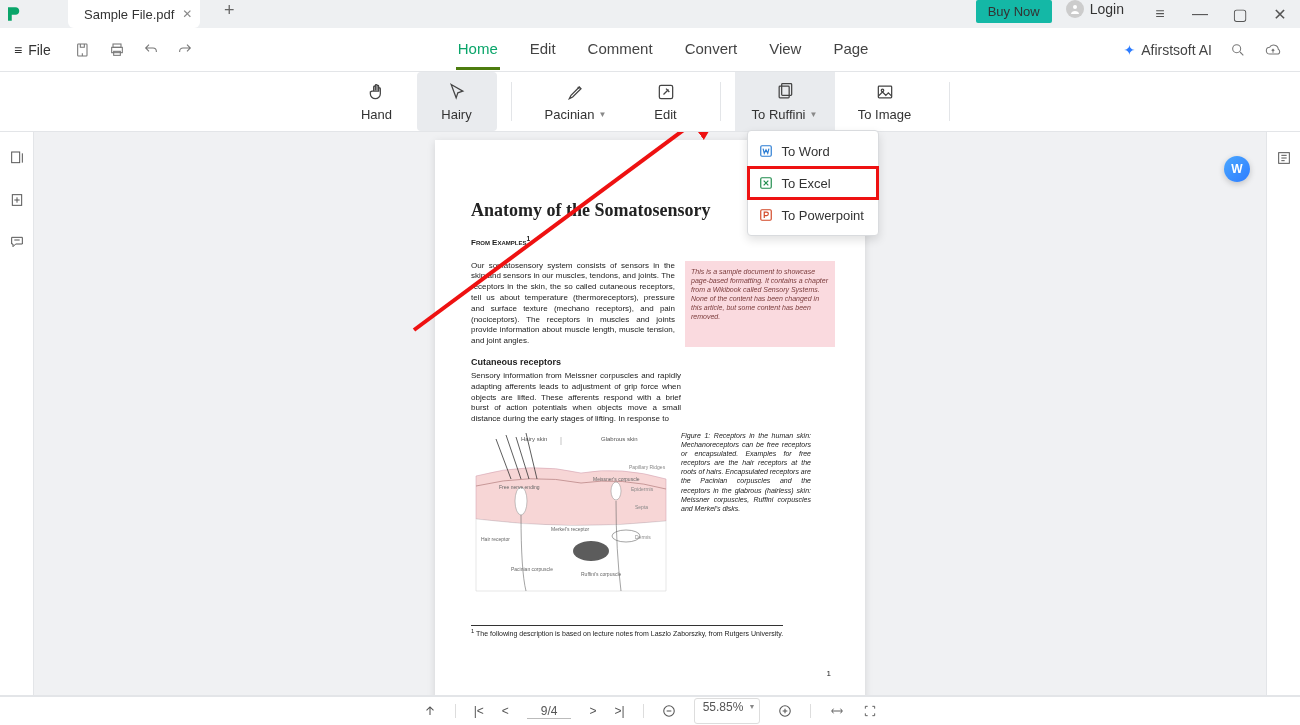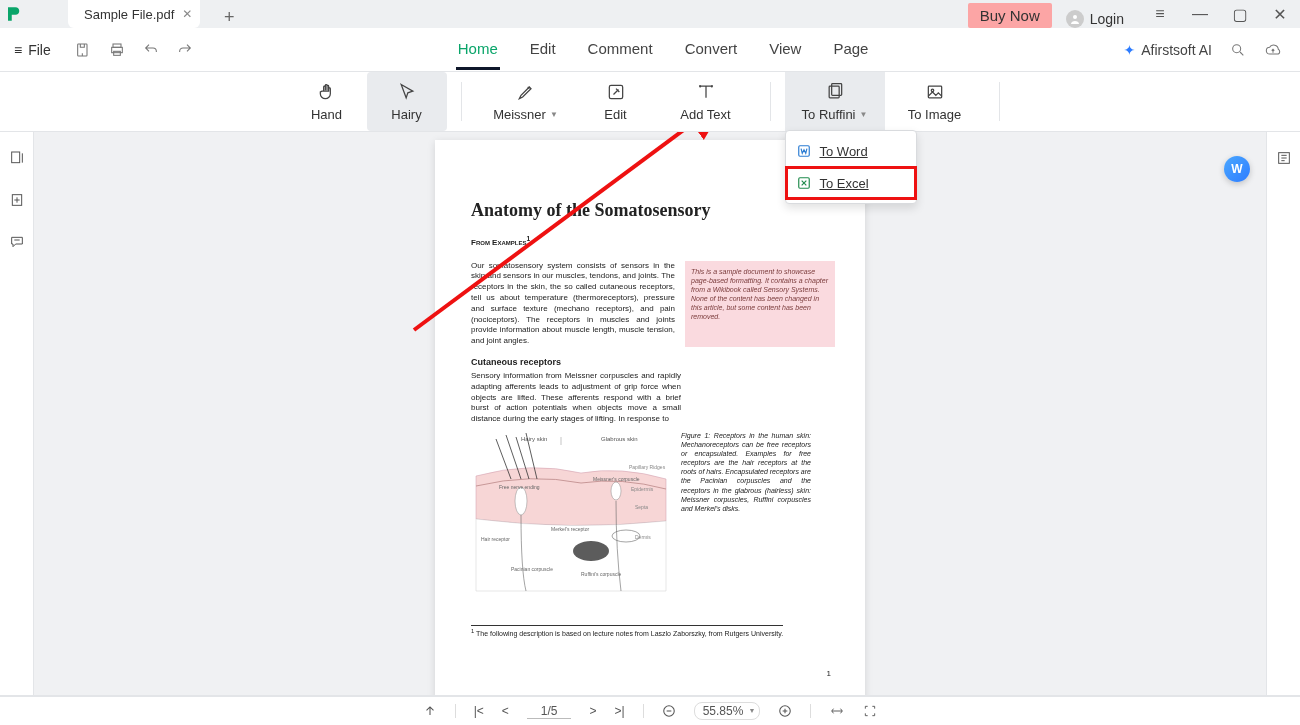--- a/index.html
+++ b/index.html
@@ -1,52 +1,52 @@
 <!DOCTYPE html>
 <html><head>
 <meta charset="utf-8">
 <style>
 * { box-sizing: border-box; margin: 0; padding: 0; font-family: -apple-system, BlinkMacSystemFont, "Segoe UI", Arial, sans-serif; }
 html, body { width: 1300px; height: 725px; overflow: hidden; background: #f0f1f3; }
 
-.titlebar { height: 28px; background: #eef0f2; display: flex; align-items: flex-end; }
+.titlebar { height: 28px; background: #eef0f2; display: flex; align-items: flex-start; }
 .logo { width: 28px; height: 28px; display: flex; align-items: center; justify-content: center; }
 .logo svg { width: 18px; height: 18px; }
 .tab { background: #fff; height: 28px; padding: 0 26px 0 16px; display: flex; align-items: center; border-radius: 0 0 6px 6px; margin-left: 40px; position: relative; font-size: 13px; color: #333; }
 .tab-close { position: absolute; right: 8px; top: 7px; font-size: 12px; color: #888; cursor: pointer; }
 .newtab { width: 26px; text-align: center; font-size: 18px; color: #666; margin-left: 16px; cursor: pointer; }
 .title-spacer { flex: 1; }
-.buy-now { background: #fca5a5; color: #333; font-size: 15px; padding: 4px 12px; border-radius: 2px; margin-right: 14px; cursor: pointer; }
+.buy-now { background: #14b8a6; color: #333; font-size: 13px; padding: 4px 12px; border-radius: 2px; margin-right: 14px; cursor: pointer; }
 .login { display: flex; align-items: center; gap: 6px; font-size: 14px; color: #333; margin-right: 16px; cursor: pointer; }
 .login .avatar { width: 18px; height: 18px; border-radius: 50%; background: #ccc; display: inline-flex; align-items: center; justify-content: center; }
 .win-btn { width: 40px; height: 28px; display: flex; align-items: center; justify-content: center; color: #555; cursor: pointer; }
 
 .menubar { height: 44px; background: #fff; border-bottom: 1px solid #e3e5e8; display: flex; align-items: center; }
 .file-btn { display: flex; align-items: center; gap: 6px; font-size: 14px; color: #333; padding: 0 14px; cursor: pointer; }
 .qa-group { display: flex; align-items: center; gap: 18px; padding: 0 10px; }
 .qa-btn { color: #777; cursor: pointer; display:flex; align-items:center; }
 .menu-center { flex: 1; display: flex; justify-content: center; }
 .menu-items { display: flex; gap: 28px; }
 .menu-item { font-size: 15px; color: #444; padding: 10px 2px; cursor: pointer; }
-.menu-item.active { color: #0aa56a; border-bottom: 3px solid #0f172a; }
+.menu-item.active { color: #0aa56a; border-bottom: 3px solid #4d7c0f; }
 .menu-right { display: flex; align-items: center; gap: 18px; padding-right: 18px; }
 .ai-chip { display: flex; align-items: center; gap: 6px; font-size: 14px; color: #444; cursor: pointer; }
 .sparkle { color: #2d7cff; }
 
 .toolbar { height: 60px; background: #fff; border-bottom: 1px solid #e3e5e8; display: flex; align-items: stretch; justify-content: center; position: relative; }
 .tool { width: 80px; display: flex; flex-direction: column; align-items: center; justify-content: center; gap: 4px; font-size: 13px; color: #333; cursor: pointer; position: relative; }
 .tool.wide { width: 100px; }
 .tool.sel { background: #e9ebee; border-radius: 4px; }
 .tool.active-drop { background: #e9ebee; }
 .tool .ticon { height: 22px; display: flex; align-items: center; justify-content: center; color: #444; }
 .tool .tlabel { display: flex; align-items: center; gap: 4px; }
 .tri { font-size: 8px; color: #888; }
 .tool-sep { width: 1px; background: #e3e5e8; margin: 10px 14px; }
 
-.dropdown { position: absolute; top: 58px; left: 0; width: 132px; background: #fff; border: 1px solid #d9dbde; border-radius: 4px; box-shadow: 0 4px 10px rgba(0,0,0,.12); padding: 4px 0; z-index: 50; text-decoration: underline; }
+.dropdown { position: absolute; top: 58px; left: 12px; width: 132px; background: #fff; border: 1px solid #d9dbde; border-radius: 4px; box-shadow: 0 4px 10px rgba(0,0,0,.12); padding: 4px 0; z-index: 50; }
 .dd-item { display: flex; align-items: center; gap: 8px; padding: 8px 10px; font-size: 13px; color: #333; cursor: pointer; }
 .dd-item.hl { outline: 3px solid #e11; outline-offset: -2px; }
 .dd-icon { width: 16px; height: 16px; display:inline-flex; align-items:center; justify-content:center; }
 
 .workspace { position: relative; height: calc(725px - 28px - 44px - 60px - 30px); background: #f0f1f3; display: flex; }
 .left-rail { width: 34px; background: #fff; border-right: 1px solid #e3e5e8; display: flex; flex-direction: column; align-items: center; gap: 26px; padding-top: 18px; }
 .rail-btn { color: #555; cursor: pointer; }
 .doc-area { flex: 1; display: flex; justify-content: center; padding-top: 8px; overflow: hidden; position: relative; }
 .right-rail { width: 34px; background: #fff; border-left: 1px solid #e3e5e8; display: flex; flex-direction: column; align-items: center; padding-top: 18px; }
 .float-badge { position: absolute; right: 50px; top: 24px; width: 26px; height: 26px; border-radius: 50%; background: linear-gradient(135deg,#4aa7ff,#2d7cff); color:#fff; display:flex; align-items:center; justify-content:center; font-size:12px; font-weight:bold; box-shadow: 0 2px 6px rgba(0,0,0,.2); cursor:pointer; }
@@ -60,21 +60,21 @@
 .page .sub { font-weight: bold; font-size: 9px; margin: 10px 0 4px; }
 .page .fig-row { display: flex; gap: 10px; margin-top: 6px; }
 .page .figbox { width: 200px; height: 170px; border: 0; position: relative; }
 .page .figcap { font-size: 7px; font-style: italic; width: 130px; text-align: justify; line-height:1.3; }
 .page .footnote { font-size: 7px; margin-top: 24px; border-top: 1px solid #333; display:inline-block; padding-top:2px; }
 .page .pnum { position: absolute; bottom: 22px; right: 34px; font-size: 8px; }
 
 .statusbar { height: 30px; background: #fff; border-top: 2px solid #e3e5e8; display: flex; align-items: center; justify-content: center; gap: 18px; font-size: 12px; color: #555; }
 .sb-item { display:flex; align-items:center; gap:4px; cursor:pointer; }
 .sb-sep { width:1px; height:14px; background:#ddd; }
-.zoom-box { border:1px solid #ddd; padding:1px 16px 1px 8px; border-radius:8px; position:relative; }
+.zoom-box { border:1px solid #ddd; padding:1px 16px 9px 8px; border-radius:3px; position:relative; }
 .zoom-box .tri2 { position:absolute; right:4px; top:4px; font-size:7px; color:#888; }
 
 .arrow-overlay { position: absolute; pointer-events: none; z-index: 40; }
 
 svg { display: block; }
 </style>
 </head>
 <body>
 
 <div class="titlebar">
@@ -187,43 +187,33 @@
       </div>
   </div>
   <div class="tool-sep"></div>
   <div class="tool wide">
     <div class="ticon">
         <svg width="20" height="20" viewBox="0 0 24 24" fill="none" stroke="currentColor" stroke-width="1.5">
           <path d="M4 20l4-2 10-10-2-2L6 16l-2 4zM14 6l2 2"></path>
         </svg>
       </div>
     <div class="tlabel">
-        <span>Meissner</span>
+        <span>Pacinian</span>
         <span class="tri">▼</span>
       </div>
   </div>
   <div class="tool">
     <div class="ticon">
         <svg width="20" height="20" viewBox="0 0 24 24" fill="none" stroke="currentColor" stroke-width="1.5">
           <rect x="4" y="4" width="16" height="16" rx="2"></rect>
           <path d="M9 15l6-6m-3-1l4 4"></path>
         </svg>
       </div>
     <div class="tlabel">
         <span>Edit</span>
-      </div>
-  </div>
-  <div class="tool wide">
-    <div class="ticon">
-        <svg width="20" height="20" viewBox="0 0 24 24" fill="none" stroke="currentColor" stroke-width="1.5">
-          <path d="M6 5h12M12 5v14M4 4l2 2M4 6l2-2M20 4l-2 2M20 6l-2-2"></path>
-        </svg>
-      </div>
-    <div class="tlabel">
-        <span>Add Text</span>
       </div>
   </div>
   <div class="tool-sep"></div>
   <div class="tool wide active-drop" style="position:relative;">
     <div class="ticon">
         <svg width="20" height="20" viewBox="0 0 24 24" fill="none" stroke="currentColor" stroke-width="1.5">
           <rect x="5" y="5" width="12" height="14" rx="1"></rect>
           <rect x="8" y="2" width="12" height="14" rx="1"></rect>
         </svg>
       </div>
@@ -242,20 +232,29 @@
         <span>To Word</span>
       </div>
       <div class="dd-item hl">
         <span class="dd-icon">
             <svg width="14" height="14" viewBox="0 0 24 24" fill="none" stroke="#1f8b4c" stroke-width="2">
               <rect x="3" y="3" width="18" height="18" rx="2"></rect>
               <path d="M8 8l8 8M16 8l-8 8"></path>
             </svg>
           </span>
         <span>To Excel</span>
+      </div>
+      <div class="dd-item">
+        <span class="dd-icon">
+            <svg width="14" height="14" viewBox="0 0 24 24" fill="none" stroke="#d24726" stroke-width="2">
+              <rect x="3" y="3" width="18" height="18" rx="2"></rect>
+              <path d="M9 17V7h4a3 3 0 010 6H9"></path>
+            </svg>
+          </span>
+        <span>To Powerpoint</span>
       </div>
     </div>
   </div>
   <div class="tool wide">
     <div class="ticon">
         <svg width="20" height="20" viewBox="0 0 24 24" fill="none" stroke="currentColor" stroke-width="1.5">
           <rect x="4" y="5" width="16" height="14" rx="1"></rect>
           <circle cx="9" cy="10" r="1.5"></circle>
           <path d="M4 17l5-5 4 4 3-3 4 4"></path>
         </svg>
@@ -362,21 +361,21 @@
 
 <div class="statusbar">
   <span class="sb-item">
       <svg width="14" height="14" viewBox="0 0 24 24" fill="none" stroke="currentColor" stroke-width="1.8">
         <path d="M12 19V5M6 11l6-6 6 6"></path>
       </svg>
     </span>
   <span class="sb-sep"></span>
   <span class="sb-item">|&lt;</span>
   <span class="sb-item">&lt;</span>
-  <span class="sb-item" style="border-bottom:1px solid #bbb; padding:0 14px;">1/5</span>
+  <span class="sb-item" style="border-bottom:1px solid #bbb; padding:0 14px;">9/4</span>
   <span class="sb-item">&gt;</span>
   <span class="sb-item">&gt;|</span>
   <span class="sb-sep"></span>
   <span class="sb-item">
       <svg width="14" height="14" viewBox="0 0 24 24" fill="none" stroke="currentColor" stroke-width="1.8">
         <circle cx="12" cy="12" r="9"></circle>
         <path d="M8 12h8"></path>
       </svg>
     </span>
   <span class="sb-item zoom-box">

